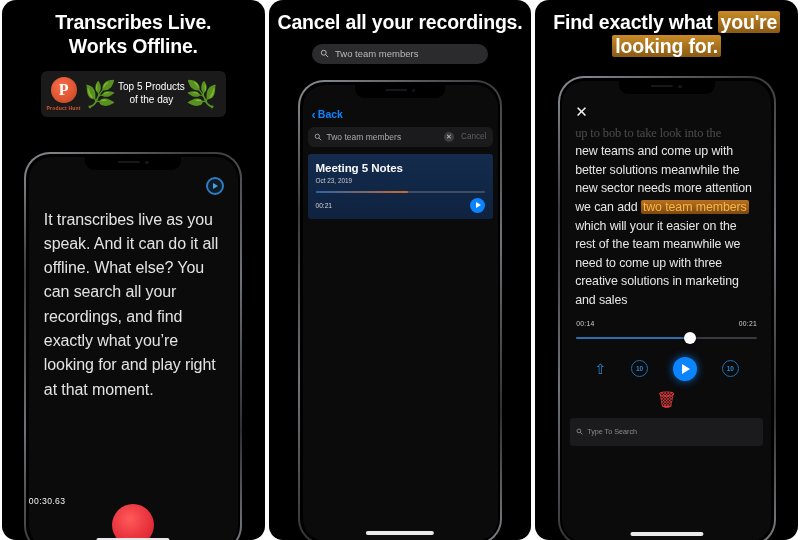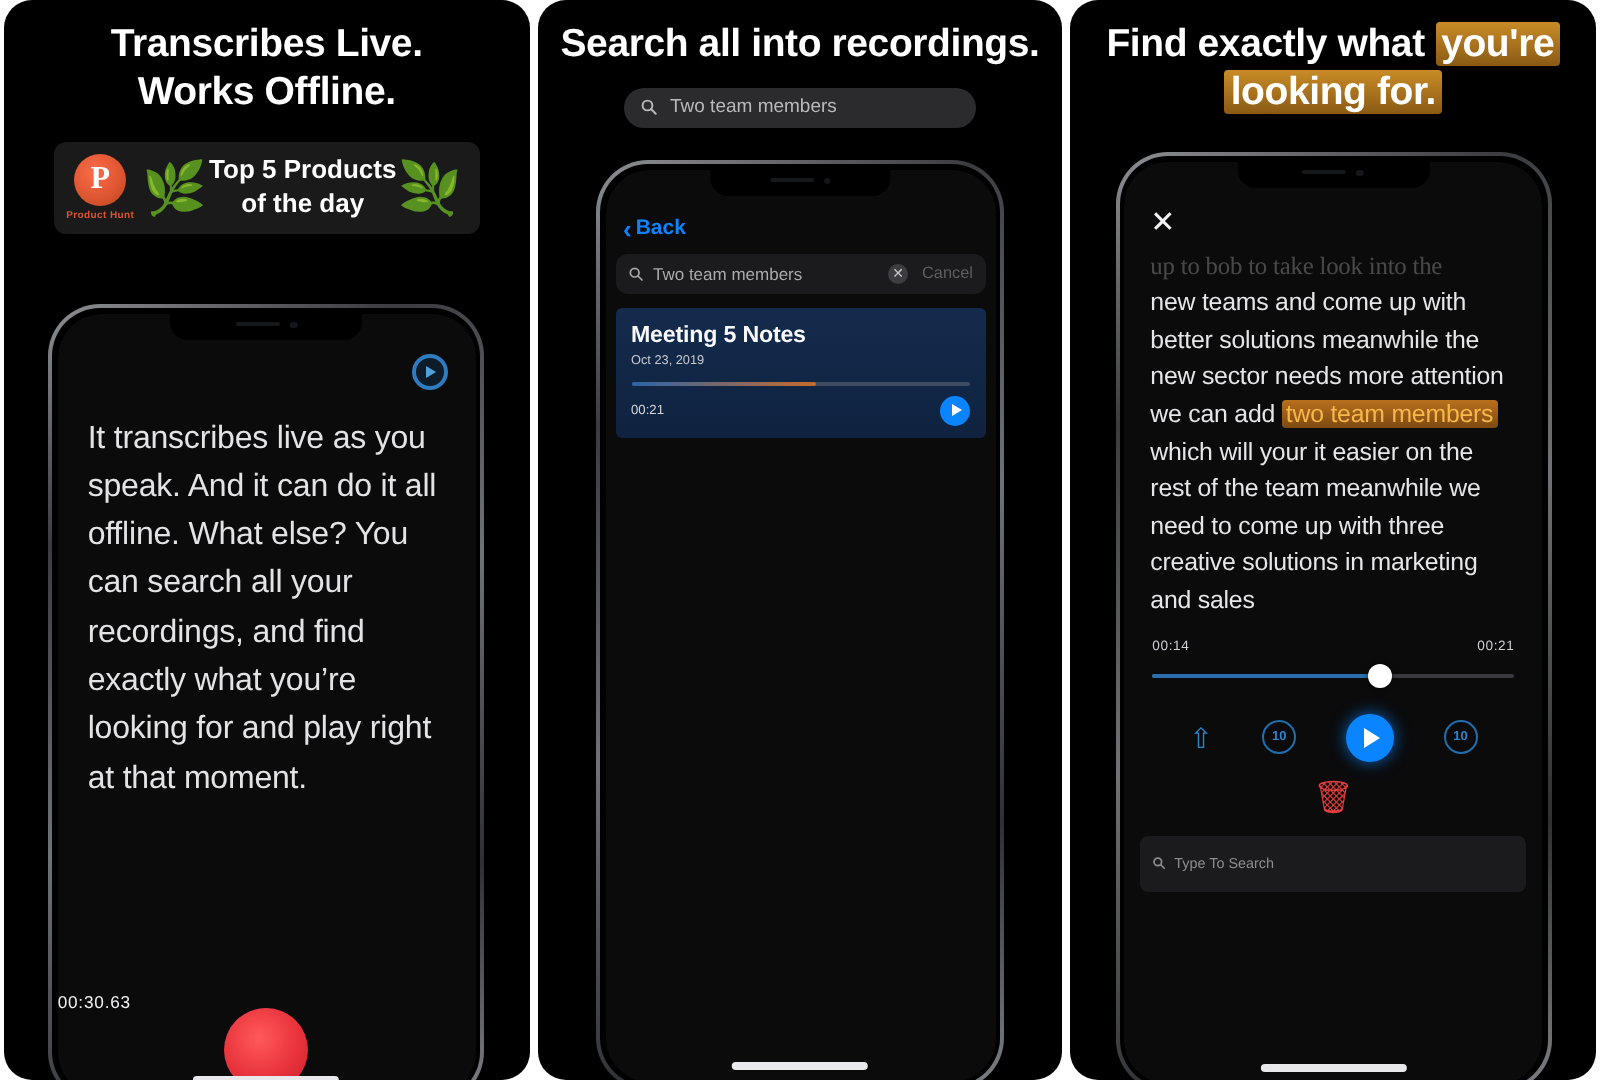--- a/index.html
+++ b/index.html
@@ -61,21 +61,21 @@
     width: 26px; height: 26px; border-radius: 50%;
     background: radial-gradient(circle at 40% 35%, #ff6b4a 0%, #da552f 60%, #b8401f 100%);
     display:flex; align-items:center; justify-content:center;
     color:#fff; font-size: 16px; font-weight: 700; line-height:1;
     font-family: "Liberation Serif", serif;
   }
   .ph-name { font-size: 5px; color:#da552f; letter-spacing:.2px; margin-top:2px; font-weight:700;}
   .award { display:flex; align-items:center; gap:1px; }
   .laurel { font-size: 26px; color:#ffffff; line-height:1; opacity:.95; }
   .laurel.right { transform: scaleX(-1); }
-  .award-txt { text-align:center; color:#ffffff; font-size: 13px; line-height:1.25; font-weight:700; }
+  .award-txt { text-align:center; color:#ffffff; font-size: 10px; line-height:1.25; font-weight:400; }
 
   
   .search-pill-wrap { display:flex; justify-content:center; margin-top: 9px; }
   .search-pill {
     display:flex; align-items:center; gap:6px;
     width: 176px; height: 20px;
     background:#2b2b2d; border-radius: 10px;
     padding: 0 8px;
   }
   .search-pill .txt { color:#b9b9bd; font-size: 9.5px; }
@@ -287,21 +287,21 @@
           <div class="p1-timer">00:30.63</div>
           <div class="rec-btn"></div>
           <div class="home-ind"></div>
         </div>
       </div>
     </div>
   </div>
 
   <div class="panel">
     <div class="headline">
-      <div>Search all into recordings.</div>
+      <div>Cancel all your recordings.</div>
     </div>
 
     <div class="search-pill-wrap">
       <div class="search-pill">
         <svg width="9" height="9" viewBox="0 0 24 24">
           <circle cx="10" cy="10" r="6.5" fill="none" stroke="#b9b9bd" stroke-width="2.6"></circle>
           <line x1="15" y1="15" x2="21" y2="21" stroke="#b9b9bd" stroke-width="2.6" stroke-linecap="round"></line>
         </svg>
         <span class="txt">Two team members</span>
       </div>

